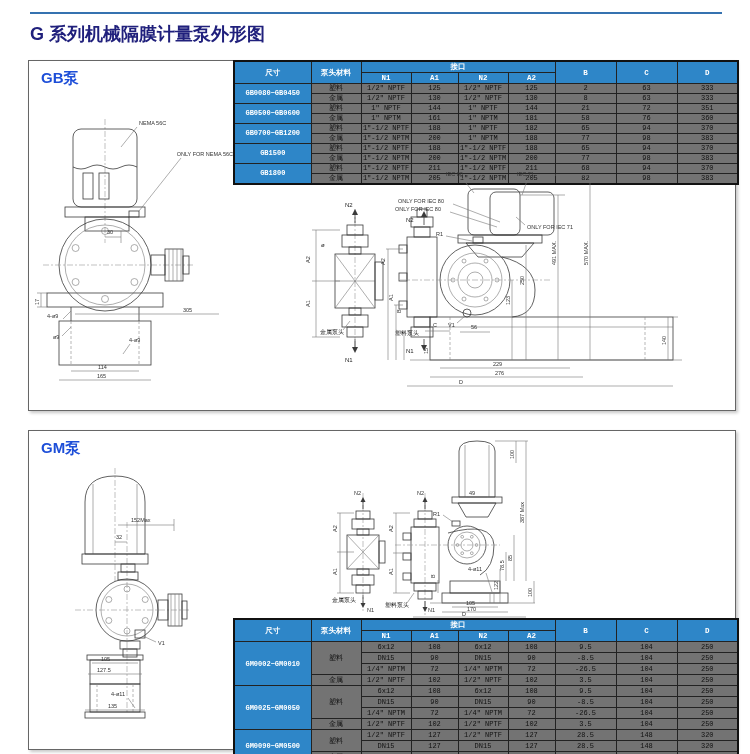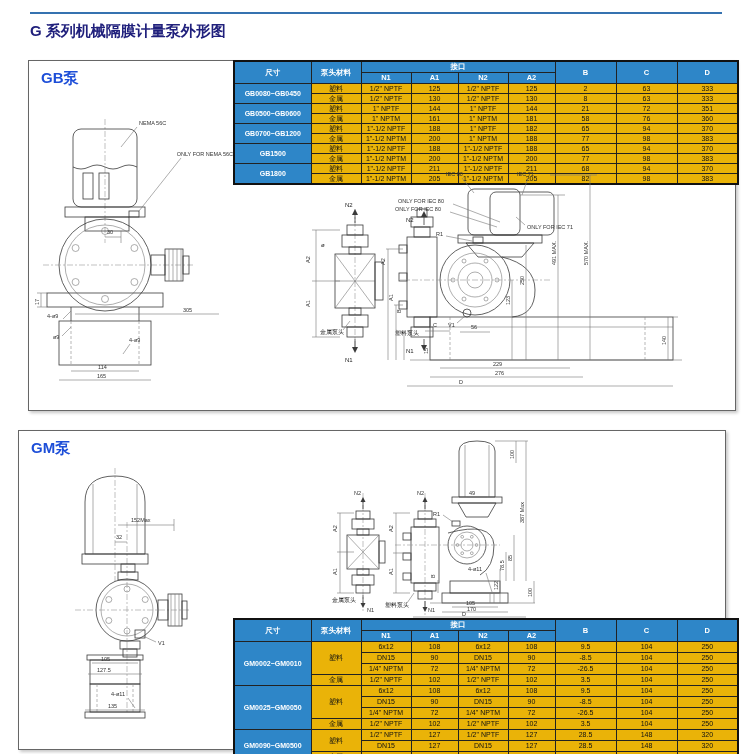--- a/index.html
+++ b/index.html
@@ -1,24 +1,24 @@
 <!DOCTYPE html>
 <html><head>
 <meta charset="utf-8">
 <style>
   html,body{margin:0;padding:0;}
   body{width:750px;height:754px;position:relative;background:#fff;overflow:hidden;
        font-family:"Liberation Sans","DejaVu Sans",sans-serif;}
   .topline{position:absolute;left:30px;top:12px;width:692px;height:2px;background:#3572b0;}
-  .page-title{position:absolute;left:30px;top:22px;font-size:15px;font-weight:bold;color:#20207c;}
+  .page-title{position:absolute;left:30px;top:22px;font-size:18px;font-weight:bold;color:#20207c;}
   .panel{position:absolute;border:1px solid #666;background:#fff;box-shadow:2px 2px 3px rgba(0,0,0,.22);}
   #panel-gb{left:28px;top:60px;width:706px;height:349px;}
-  #panel-gm{left:18px;top:430px;width:706px;height:318px;}
+  #panel-gm{left:28px;top:430px;width:706px;height:318px;}
   .panel-title{position:absolute;left:12px;top:8px;font-size:15px;font-weight:bold;color:#1d4ed8;}
-  table{border-collapse:collapse;table-layout:fixed;width:504px;border:2px solid #111;background:#eab308;}
+  table{border-collapse:collapse;table-layout:fixed;width:504px;border:2px solid #111;background:#737373;font-family:Liberation Mono, monospace;}
   #gb-table{position:absolute;left:233px;top:60px;}
   #gm-table{position:absolute;left:233px;top:618px;}
   th,td{border:1px solid #222;text-align:center;padding:0;white-space:nowrap;overflow:hidden;
         font-size:7px;height:9px;line-height:9px;color:#111;}
   #gm-table th,#gm-table td{height:10px;line-height:10px;}
   thead th{background:#2e86c8;color:#fff;font-weight:bold;font-size:7.5px;height:10px;line-height:10px;}
   td.model{background:#2e86c8;color:#fff;font-weight:bold;}
   svg{position:absolute;}
   #gb-front{left:35px;top:115px;}
   #gb-side{left:250px;top:165px;}

